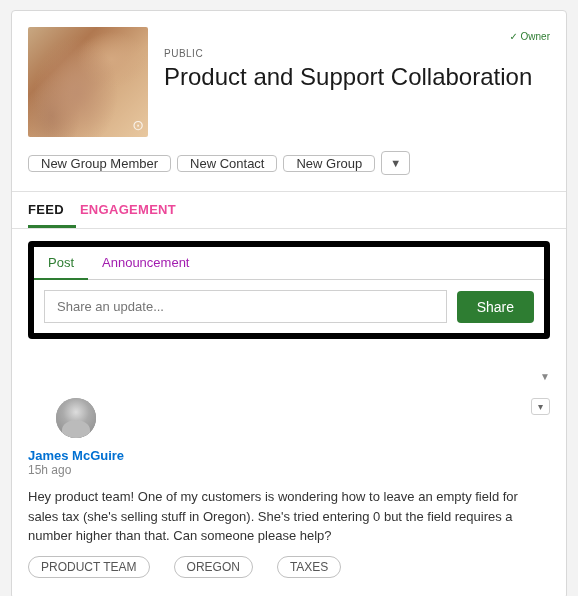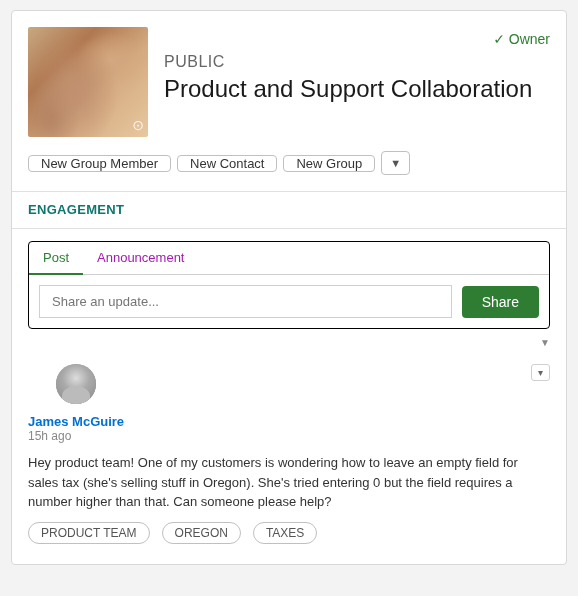--- a/index.html
+++ b/index.html
@@ -59,25 +59,25 @@
       color: rgba(255,255,255,0.8);
       font-size: 14px;
     }
     .header-info {
       flex: 1;
       padding-top: 4px;
     }
     .owner-badge {
       text-align: right;
       color: #2e7d32;
-      font-size: 14px;
+      font-size: 10px;
       margin-bottom: 6px;
     }
     .public-label {
-      font-size: 16px;
+      font-size: 10px;
       color: #666;
       letter-spacing: 0.5px;
       margin-bottom: 4px;
     }
     .group-title {
       font-size: 24px;
       font-weight: 300;
       color: #1a1a1a;
       line-height: 1.2;
     }
@@ -110,42 +110,42 @@
     .tabs {
       border-top: 1px solid #e0e0e0;
       display: flex;
       padding: 0 16px;
       margin-top: 4px;
     }
     .tab {
       padding: 10px 12px 8px 0;
       font-size: 13px;
       font-weight: 700;
-      color: #0f766e;
+      color: #ec4899;
       cursor: pointer;
       border-bottom: 3px solid transparent;
       margin-right: 4px;
       letter-spacing: 0.3px;
     }
     .tab.active {
       border-bottom: 3px solid #2e7d32;
       color: #1a1a1a;
     }
 
     
     .feed {
       border-top: 1px solid #e0e0e0;
       padding: 12px 16px;
     }
 
     
     .post-box {
-      border: 1px solid #000000;
-      border-radius: 4px;
-      margin-bottom: 4px;
+      border: 6px solid #000000;
+      border-radius: 4px;
+      margin-bottom: 28px;
     }
     .post-tabs {
       display: flex;
       border-bottom: 1px solid #d0d0d0;
     }
     .post-tab {
       padding: 8px 14px;
       font-size: 13px;
       cursor: pointer;
       color: #a21caf;
@@ -255,21 +255,21 @@
       color: #666;
     }
     .post-body {
       font-size: 13px;
       color: #333;
       line-height: 1.5;
       margin: 10px 0;
     }
     .post-tags {
       display: flex;
-      gap: 12px;
+      gap: 24px;
       flex-wrap: wrap;
     }
     .tag {
       border: 1px solid #c0c0c0;
       border-radius: 20px;
       padding: 3px 12px;
       font-size: 12px;
       color: #555;
       cursor: pointer;
     }
@@ -292,20 +292,21 @@
     </div>
     <div class="action-buttons">
       <button class="btn-outline">New Group Member</button>
       <button class="btn-outline">New Contact</button>
       <button class="btn-outline">New Group</button>
       <button class="btn-dropdown">▼</button>
     </div>
   </div>
 
   <div class="tabs">
+    <div class="tab active">FEED</div>
     <div class="tab">ENGAGEMENT</div>
   </div>
 
   <div class="feed">
 
     <div class="post-box">
       <div class="post-tabs">
         <div class="post-tab active">Post</div>
         <div class="post-tab">Announcement</div>
       </div>

